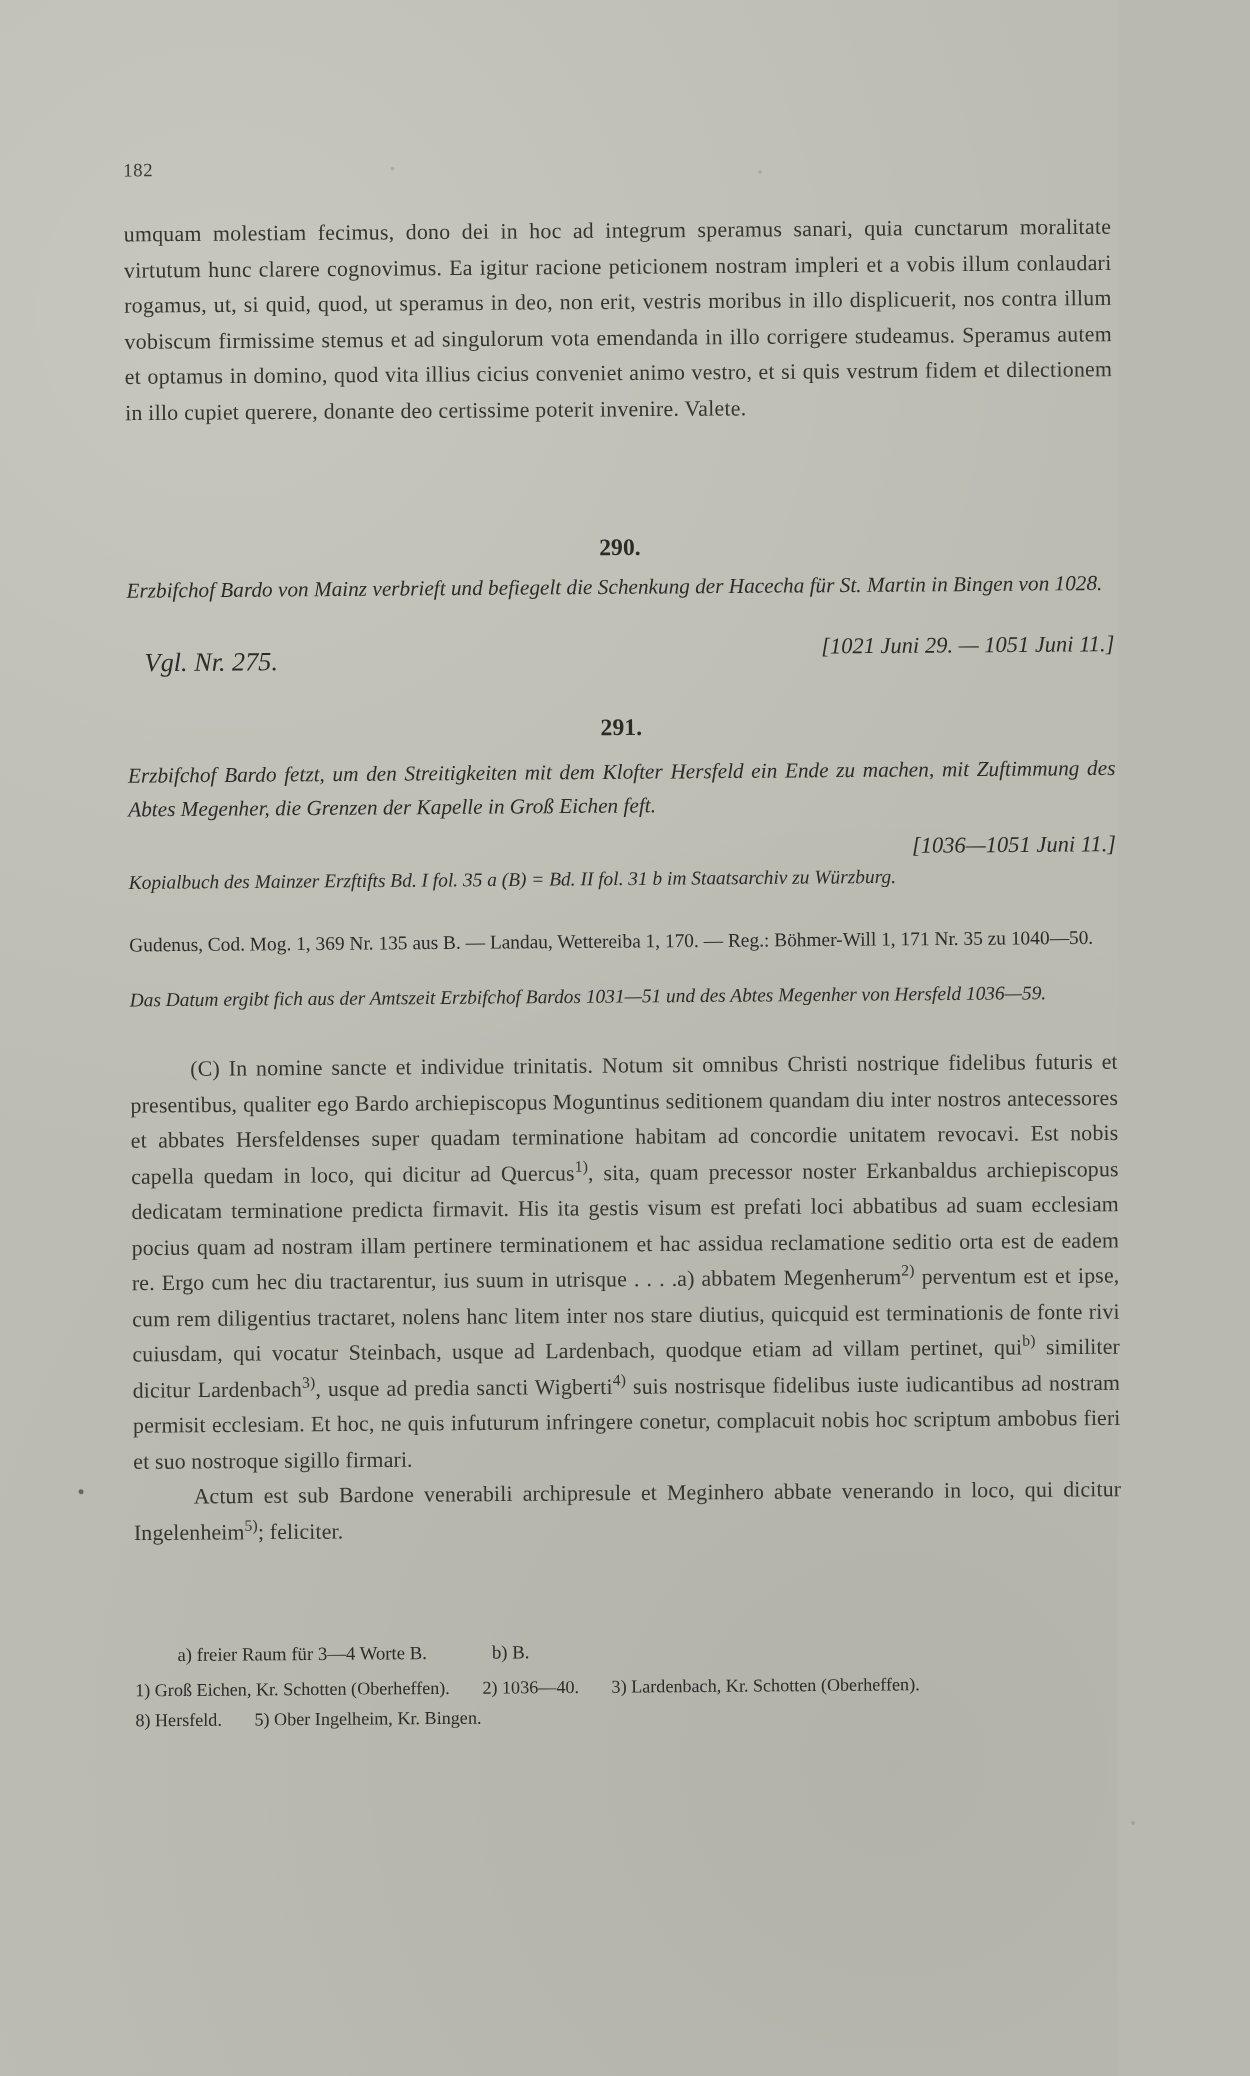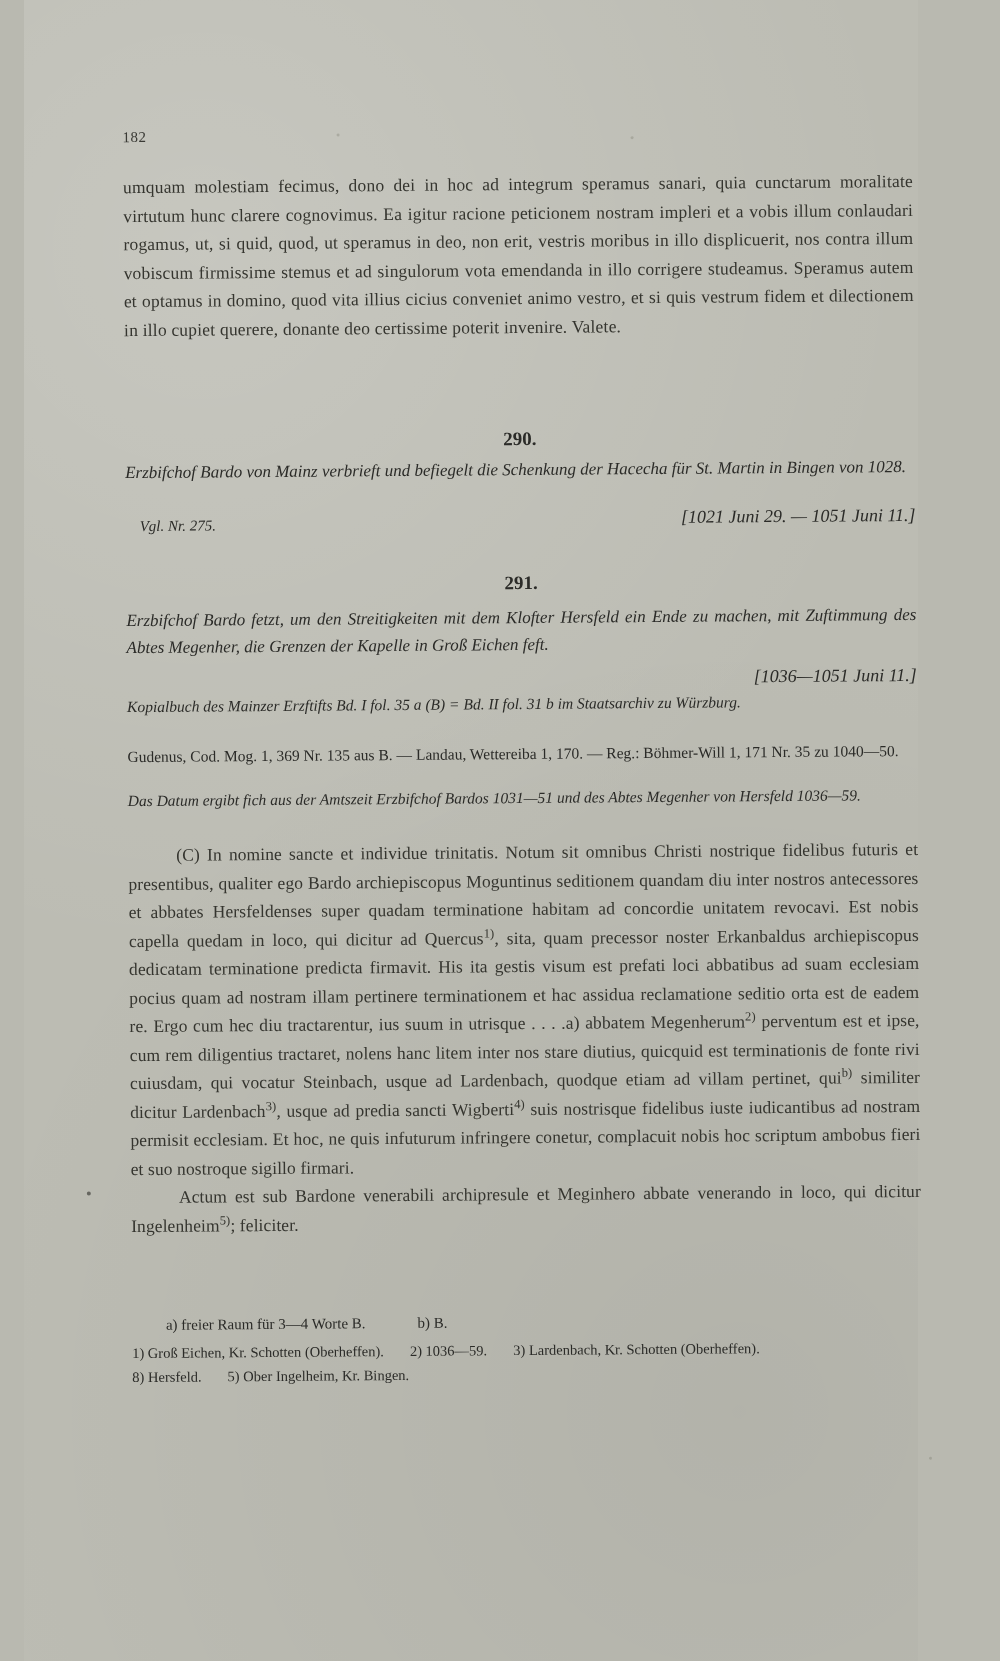--- a/index.html
+++ b/index.html
@@ -15,21 +15,20 @@
     overflow: hidden;
   }
   .page {
     position: relative;
     width: 894px;
     height: 1661px;
     background: #bcbcb3;
     background-image:
       radial-gradient(circle at 20% 15%, rgba(255,255,255,0.16), rgba(255,255,255,0) 45%),
       radial-gradient(circle at 80% 85%, rgba(0,0,0,0.05), rgba(0,0,0,0) 50%);
-    margin-left: 24px;
   }
   
   .scan {
     position: absolute;
     left: 0;
     top: 0;
     width: 1000px;
     height: 1661px;
     transform: rotate(-0.45deg);
     transform-origin: 50% 50%;
@@ -76,21 +75,21 @@
     text-align: justify;
   }
   .head290 { top: 456px; }
   .head291 { top: 604px; }
 
   .vgl {
     position: absolute;
     left: 118px;
     top: 515px;
     font-style: italic;
-    font-size: 15px;
+    font-size: 21px;
   }
   .date290 {
     position: absolute;
     left: 520px;
     top: 508px;
     width: 374px;
     text-align: right;
     font-style: italic;
     font-size: 18px;
   }
@@ -190,21 +189,21 @@
       <br>
       <span class="indent"></span><span>Actum est sub Bardone venerabili archipresule et Meginhero abbate venerando in loco, qui dicitur Ingelenheim<sup>5)</sup>; feliciter.</span>
     </div>
 
     <div class="notes-a">
       <span class="lead"></span><span>a) freier Raum für 3—4 Worte B.</span><span class="sp-lg"></span><span>b) B.</span>
     </div>
 
     <div class="footnotes">
       <span class="fn-line">
-        <span>1) Groß Eichen, Kr. Schotten (Oberheffen).</span><span class="sp"></span><span>2) 1036—59.</span><span class="sp"></span><span>3) Lardenbach, Kr. Schotten (Oberheffen).</span>
+        <span>1) Groß Eichen, Kr. Schotten (Oberheffen).</span><span class="sp"></span><span>2) 1036—40.</span><span class="sp"></span><span>3) Lardenbach, Kr. Schotten (Oberheffen).</span>
       </span>
       <span class="fn-line">
         <span>8) Hersfeld.</span><span class="sp"></span><span>5) Ober Ingelheim, Kr. Bingen.</span>
       </span>
     </div>
 
     <div class="dot"></div>
     <div class="speck" style="left:318px; top:132px; width:3px; height:3px;"></div>
     <div class="speck" style="left:612px; top:137px; width:3px; height:3px;"></div>
     <div class="speck" style="left:900px; top:1460px; width:3px; height:3px;"></div>

